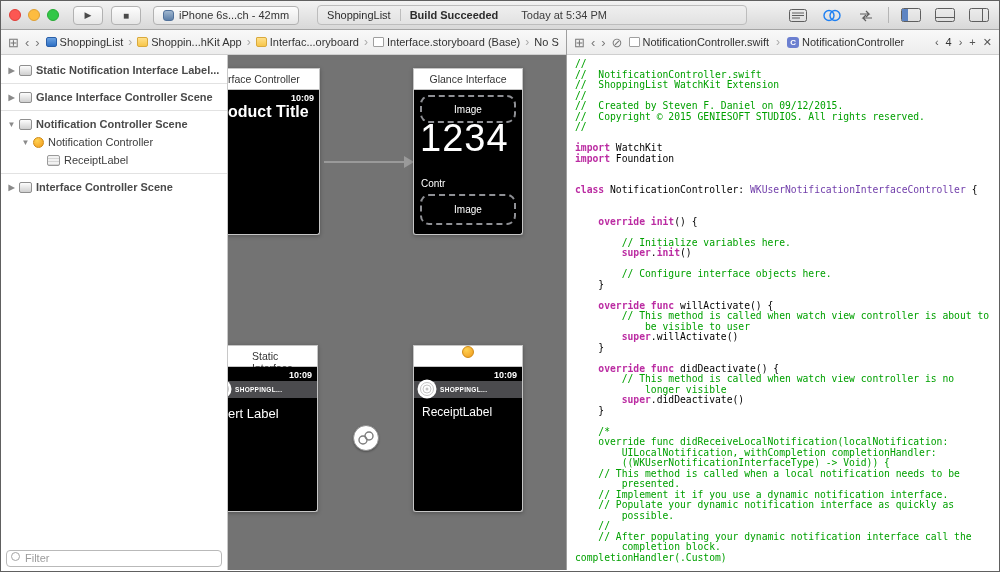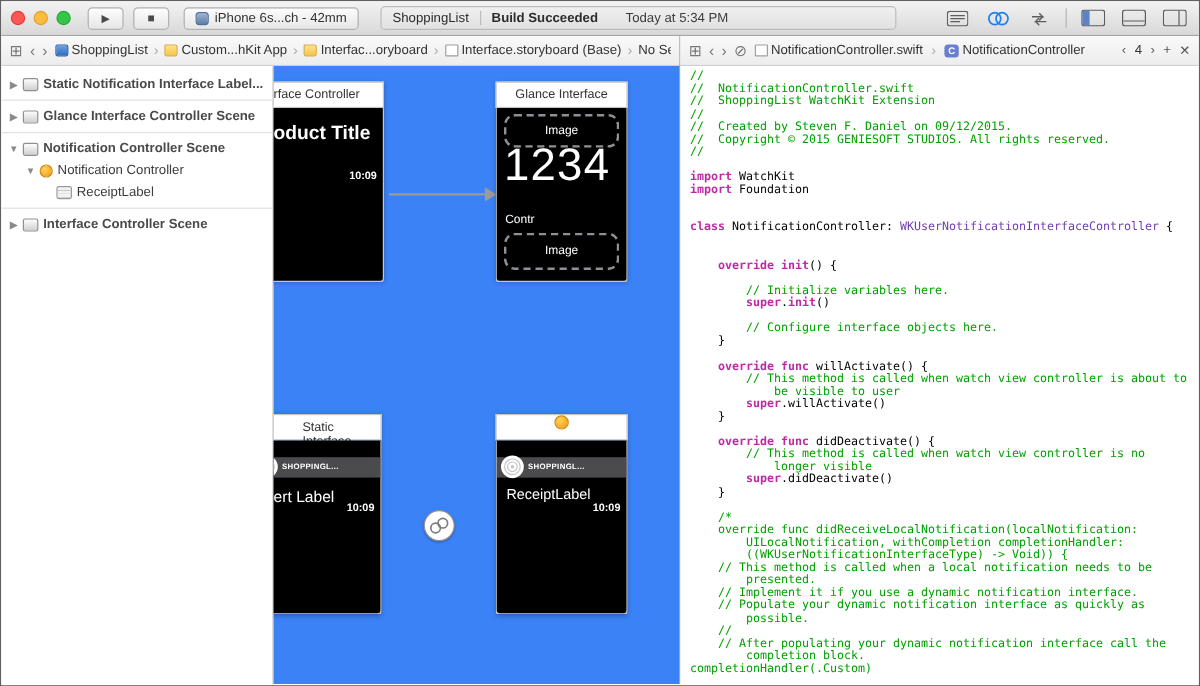--- a/index.html
+++ b/index.html
@@ -59,27 +59,27 @@
   .oi-controller { width:11px; height:11px; border-radius:50%; background:radial-gradient(circle at 35% 30%, #ffd251, #f29a1d); border:1px solid #cf8a14; }
   .oi-label { border:1px solid #9a9a9a; background:repeating-linear-gradient(#f2f2f2, #f2f2f2 2px, #b9b9b9 3px); border-radius:2px; }
   .olabel { overflow:hidden; text-overflow:ellipsis; white-space:nowrap; padding-right:4px; }
   .osep { height:1px; background:#e2e2e2; margin:4px 0; }
   .filter-field { position:absolute; left:5px; right:5px; bottom:5px; height:17px; }
   .filter-field input { width:100%; height:17px; border:1px solid #b9b9b9; border-radius:4px; font-size:11px; font-family:"Liberation Sans",sans-serif; padding:0 5px 0 18px; color:#333; outline:none; }
   .filter-field input::placeholder { color:#9b9b9b; }
   .filter-circ { position:absolute; left:5px; top:4px; width:9px; height:9px; border:1px solid #a5a5a5; border-radius:50%; }
 
   
-  .canvas { flex:1; position:relative; overflow:hidden; background:#3b82f6;text-decoration:underline; }
+  .canvas { flex:1; position:relative; overflow:hidden; background:#737373;text-decoration:underline; }
   .scene { position:absolute; width:110px; box-shadow:0 1px 4px rgba(0,0,0,.28); }
   .scene-header { height:22px; background:#fff; border:1px solid #c6c6c6; position:relative; font-size:10.5px; color:#333; }
   .scene-header .title-c { position:absolute; top:0; left:0; right:0; bottom:0; display:flex; align-items:center; justify-content:center; }
   .scene-header .title-l { position:absolute; top:4px; }
   .scene-screen { height:145px; background:#000; border:1px solid #c6c6c6; border-top:none; border-radius:0 0 3px 3px; position:relative; color:#fff; overflow:hidden; }
-  .wtime { position:absolute; top:3px; right:5px; font-size:9px; font-weight:bold; color:#fff;margin-top:48px; }
+  .wtime { position:absolute; top:3px; right:5px; font-size:9px; font-weight:bold; color:#fff; }
   .scene1-title { position:absolute; top:13px; left:17px; font-size:16px; font-weight:bold; white-space:nowrap;text-align:right; }
   .wk-bar { position:absolute; top:14px; left:0; right:0; height:17px; background:#4b4b4e; }
   .wk-app { position:absolute; left:26px; top:5px; font-size:6.5px; font-weight:bold; letter-spacing:.3px; color:#fff; }
   .wk-spiral { position:absolute; left:3px; top:-2px; width:20px; height:20px; }
   .static-body { position:absolute; top:39px; left:19px; font-size:13px; white-space:nowrap; }
   .receipt-body { position:absolute; top:38px; left:8px; font-size:12px; white-space:nowrap; }
   .glance-img { position:absolute; left:6px; right:6px; border:2px dashed #8f9095; border-radius:9px; display:flex; align-items:center; justify-content:center; font-size:10px; color:#fff; }
   .gi-top { top:5px; height:28px; }
   .gi-bottom { top:104px; height:31px; }
   .glance-num { position:absolute; top:27px; left:6px; right:2px; font-size:38px; font-weight:300; letter-spacing:1px; color:#fff; }
@@ -172,21 +172,21 @@
         <span class="jb-ic big">‹</span>
         <span class="jb-ic big">›</span>
         <span class="crumbs">
             <span class="crumb">
               <span class="ci ci-project"></span>
               <span>ShoppingList</span>
             </span>
             <span class="crumb-sep">›</span>
             <span class="crumb">
               <span class="ci ci-folder"></span>
-              <span>Custom...hKit App</span>
+              <span>Shoppin...hKit App</span>
             </span>
             <span class="crumb-sep">›</span>
             <span class="crumb">
               <span class="ci ci-folder"></span>
               <span>Interfac...oryboard</span>
             </span>
             <span class="crumb-sep">›</span>
             <span class="crumb">
               <span class="ci ci-storyboard"></span>
               <span>Interface.storyboard (Base)</span>
@@ -228,20 +228,24 @@
                 <span class="oi oi-label"></span>
                 <span class="olabel">ReceiptLabel</span>
               </div>
               <div class="osep"></div>
               <div class="orow bold" style="padding-left: 4px;">
                 <span class="disc">▶</span>
                 <span class="oi oi-scene"></span>
                 <span class="olabel">Interface Controller Scene</span>
               </div>
             </div>
+          <div class="filter-field">
+            <input type="text" placeholder="Filter" style="">
+            <span class="filter-circ"></span>
+          </div>
         </div>
 
         <div class="canvas">
 
           <div class="scene" style="left:-18px; top:13px;">
             <div class="scene-header">
               <span class="title-l" style="left:17px;">rface Controller</span>
             </div>
             <div class="scene-screen">
               <span class="wtime">10:09</span>

